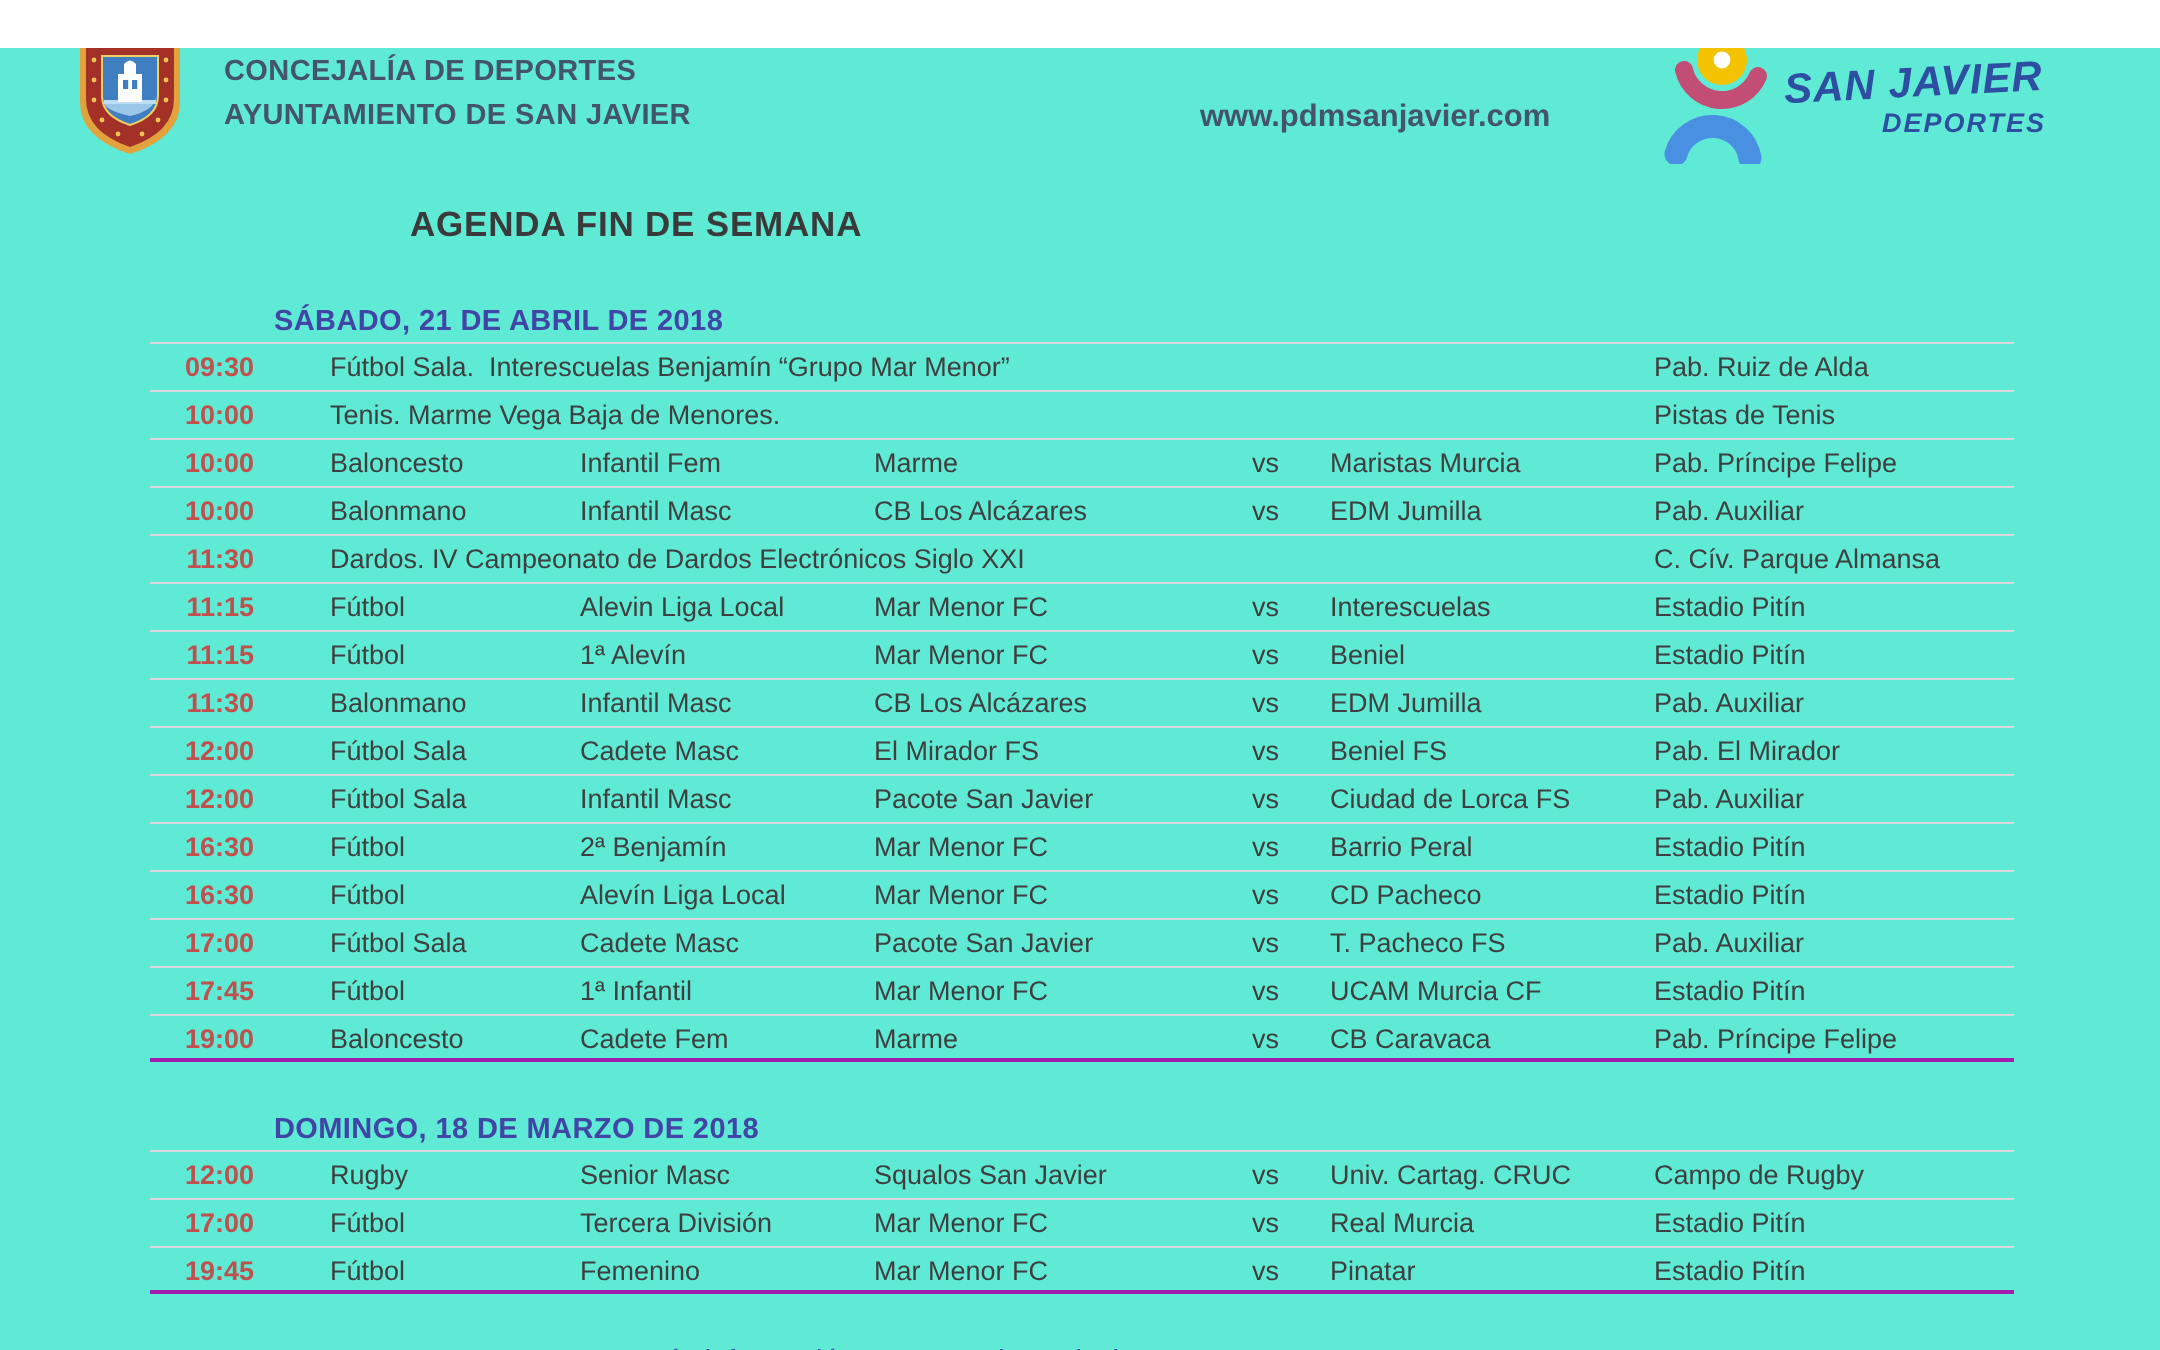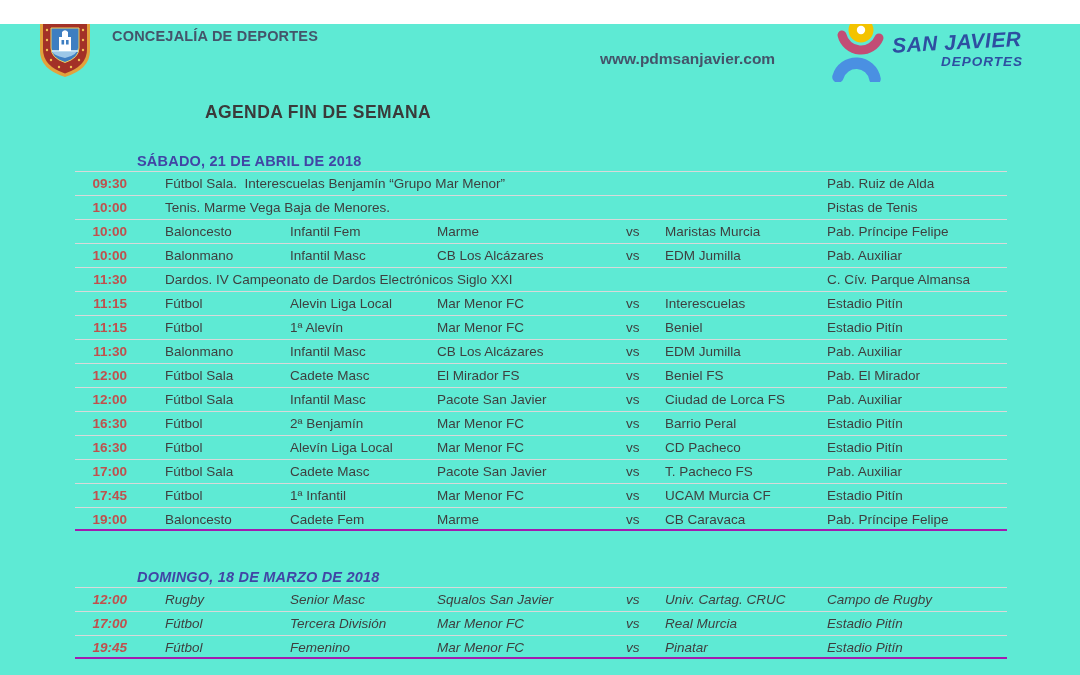--- a/index.html
+++ b/index.html
@@ -18,21 +18,21 @@
                 font-size:21px; font-weight:bold; font-style:italic; color:#2E4EA1;
                 transform:rotate(-3deg); letter-spacing:0.5px; white-space:nowrap; }
   .logo-sub { position:absolute; left:927px; top:30px; width:96px; text-align:right;
               font-size:13.5px; font-weight:bold; font-style:italic; color:#2E4EA1;
               letter-spacing:1px; white-space:nowrap; }
   .page-title { position:absolute; left:205px; top:78px; font-size:17.5px; font-weight:600;
                 color:#3a3a3a; letter-spacing:0.4px; }
   
   .section { position:absolute; left:0; width:1080px; }
   .sec-sat { top:128px; }
-  .sec-sun { top:544px;font-style:italic; }
+  .sec-sun { top:532px; }
   .sec-title { margin-left:137px; height:19px; line-height:19px;
                font-size:14.5px; font-weight:bold; color:#4145A5; letter-spacing:0.2px; }
   .tbl { position:relative; margin-left:75px; width:932px; }
   .row { position:relative; height:24px; box-sizing:border-box;
          border-top:1px solid #D9D9D9; font-size:13.5px; }
   .row:last-child { border-bottom:2px solid #a21caf; }
   .c { position:absolute; top:0; height:23px; line-height:23px; white-space:nowrap; }
   .time  { left:0; width:52px; text-align:right; color:#C0504D; font-weight:bold; }
   .sport { left:90px; }
   .cat   { left:215px; }
@@ -68,20 +68,21 @@
     <path d="M15,27 H41 V24 Q41,31 28,34 Q15,31 15,27 Z" fill="#9CC7E8"></path>
     <path d="M15,26 H41 V28 H15 Z" fill="#BBDCF2"></path>
     <rect x="22" y="13" width="12" height="14" fill="#ffffff"></rect>
     <path d="M25,13 V8 Q28,4.5 31,8 V13 Z" fill="#ffffff"></path>
     <rect x="24.5" y="16" width="2.6" height="4.5" fill="#3E7EC1"></rect>
     <rect x="29" y="16" width="2.6" height="4.5" fill="#3E7EC1"></rect>
   </svg>
 
   <div class="org">
     <div>CONCEJALÍA DE DEPORTES</div>
+    <div>AYUNTAMIENTO DE SAN JAVIER</div>
   </div>
 
   <div class="site-url">www.pdmsanjavier.com</div>
 
   <svg class="logo-fig" viewBox="0 0 60 58">
     <circle cx="31" cy="6" r="12.5" fill="#F3C300"></circle>
     <circle cx="31" cy="6" r="4.2" fill="#ffffff"></circle>
     <path d="M12,11 A19.5,19.5 0 0 0 49,14" fill="none" stroke="#C24D75" stroke-width="9" stroke-linecap="round"></path>
     <path d="M8,53 A19,19 0 0 1 45,55" fill="none" stroke="#4A90E2" stroke-width="11.5" stroke-linecap="round"></path>
   </svg>

